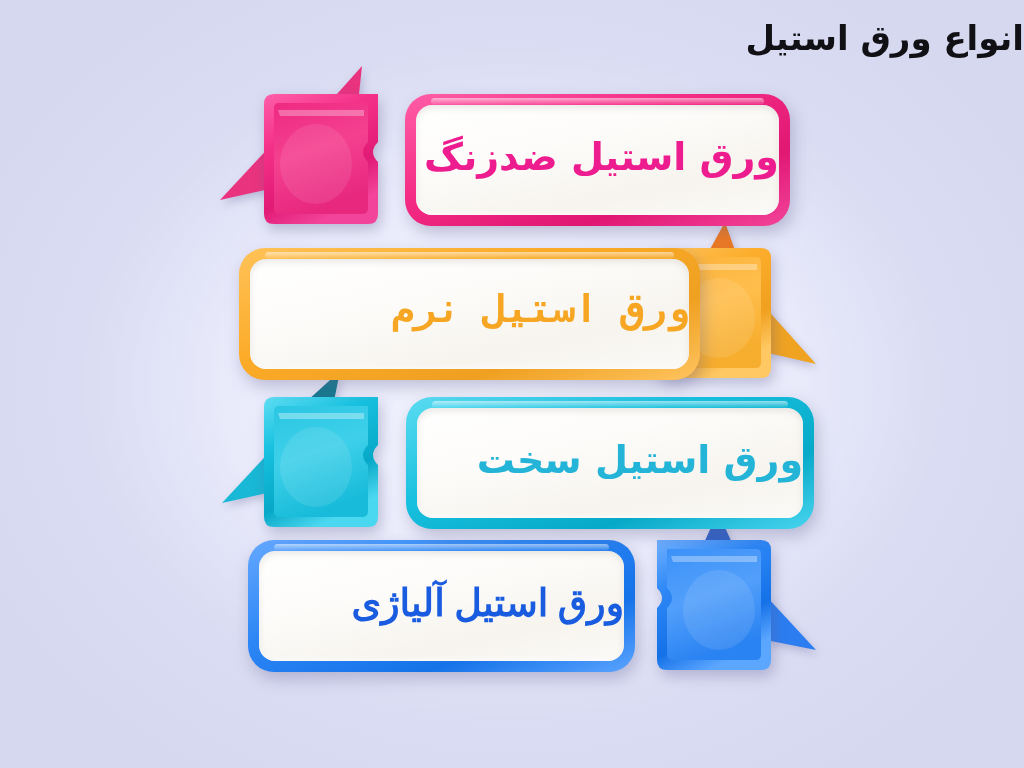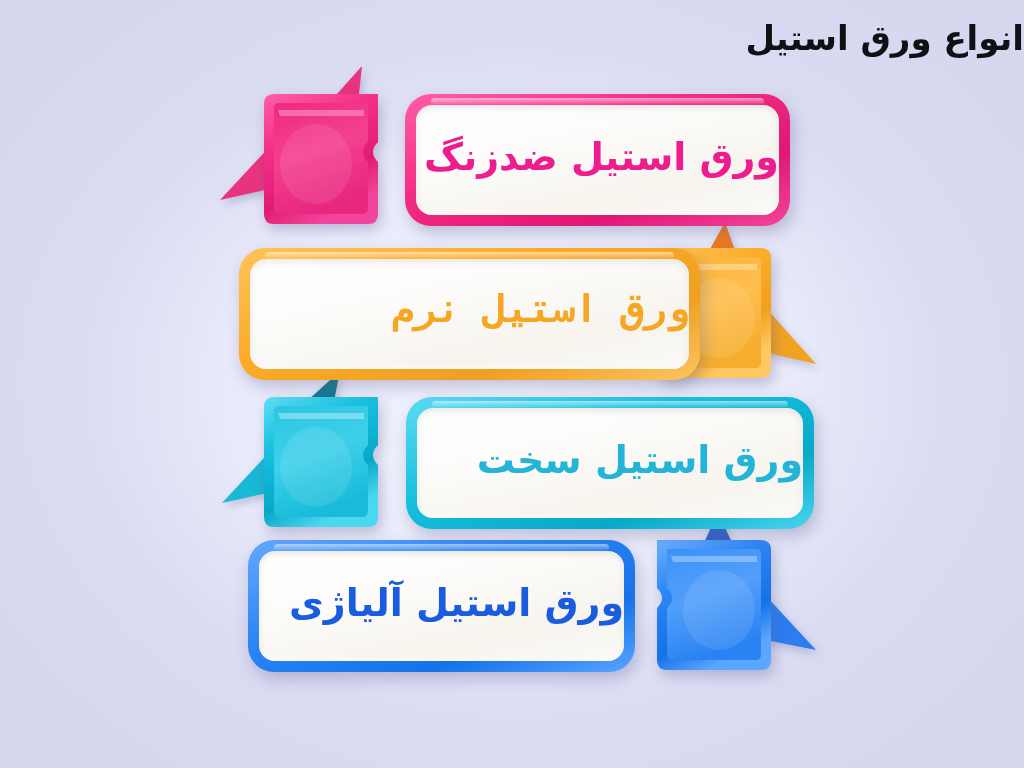--- a/index.html
+++ b/index.html
@@ -124,21 +124,21 @@
     direction: rtl;
     white-space: nowrap;
     line-height: 1.25;
     padding-bottom: 4px;
   }
 
   
   .card.c1 { left: 405px; width: 385px; }
   .card.c2 { left: 239px; width: 461px; font-family: Liberation Mono, monospace; }
   .card.c3 { left: 406px; width: 408px; }
-  .card.c4 { left: 248px; width: 387px; }
+  .card.c4 { left: 248px; width: 387px; font-family: Liberation Serif, serif; }
 
   
   .pink   .card { background: linear-gradient(160deg,#ff5ea6 0%, #f42c85 38%, #e01874 72%, #f3449a 100%); }
   .orange .card { background: linear-gradient(160deg,#ffc258 0%, #fcab28 38%, #efa021 72%, #ffc45f 100%); }
   .cyan   .card { background: linear-gradient(160deg,#5bdcf2 0%, #17c0de 38%, #07a9c8 72%, #49d5ef 100%); }
   .blue   .card { background: linear-gradient(160deg,#64a8ff 0%, #2c86f5 38%, #1572e8 72%, #5aa4ff 100%); }
 
   .pink   .card-text { color: #ee1d8f; }
   .orange .card-text { color: #f6a623; }
   .cyan   .card-text { color: #23b4d8; }

